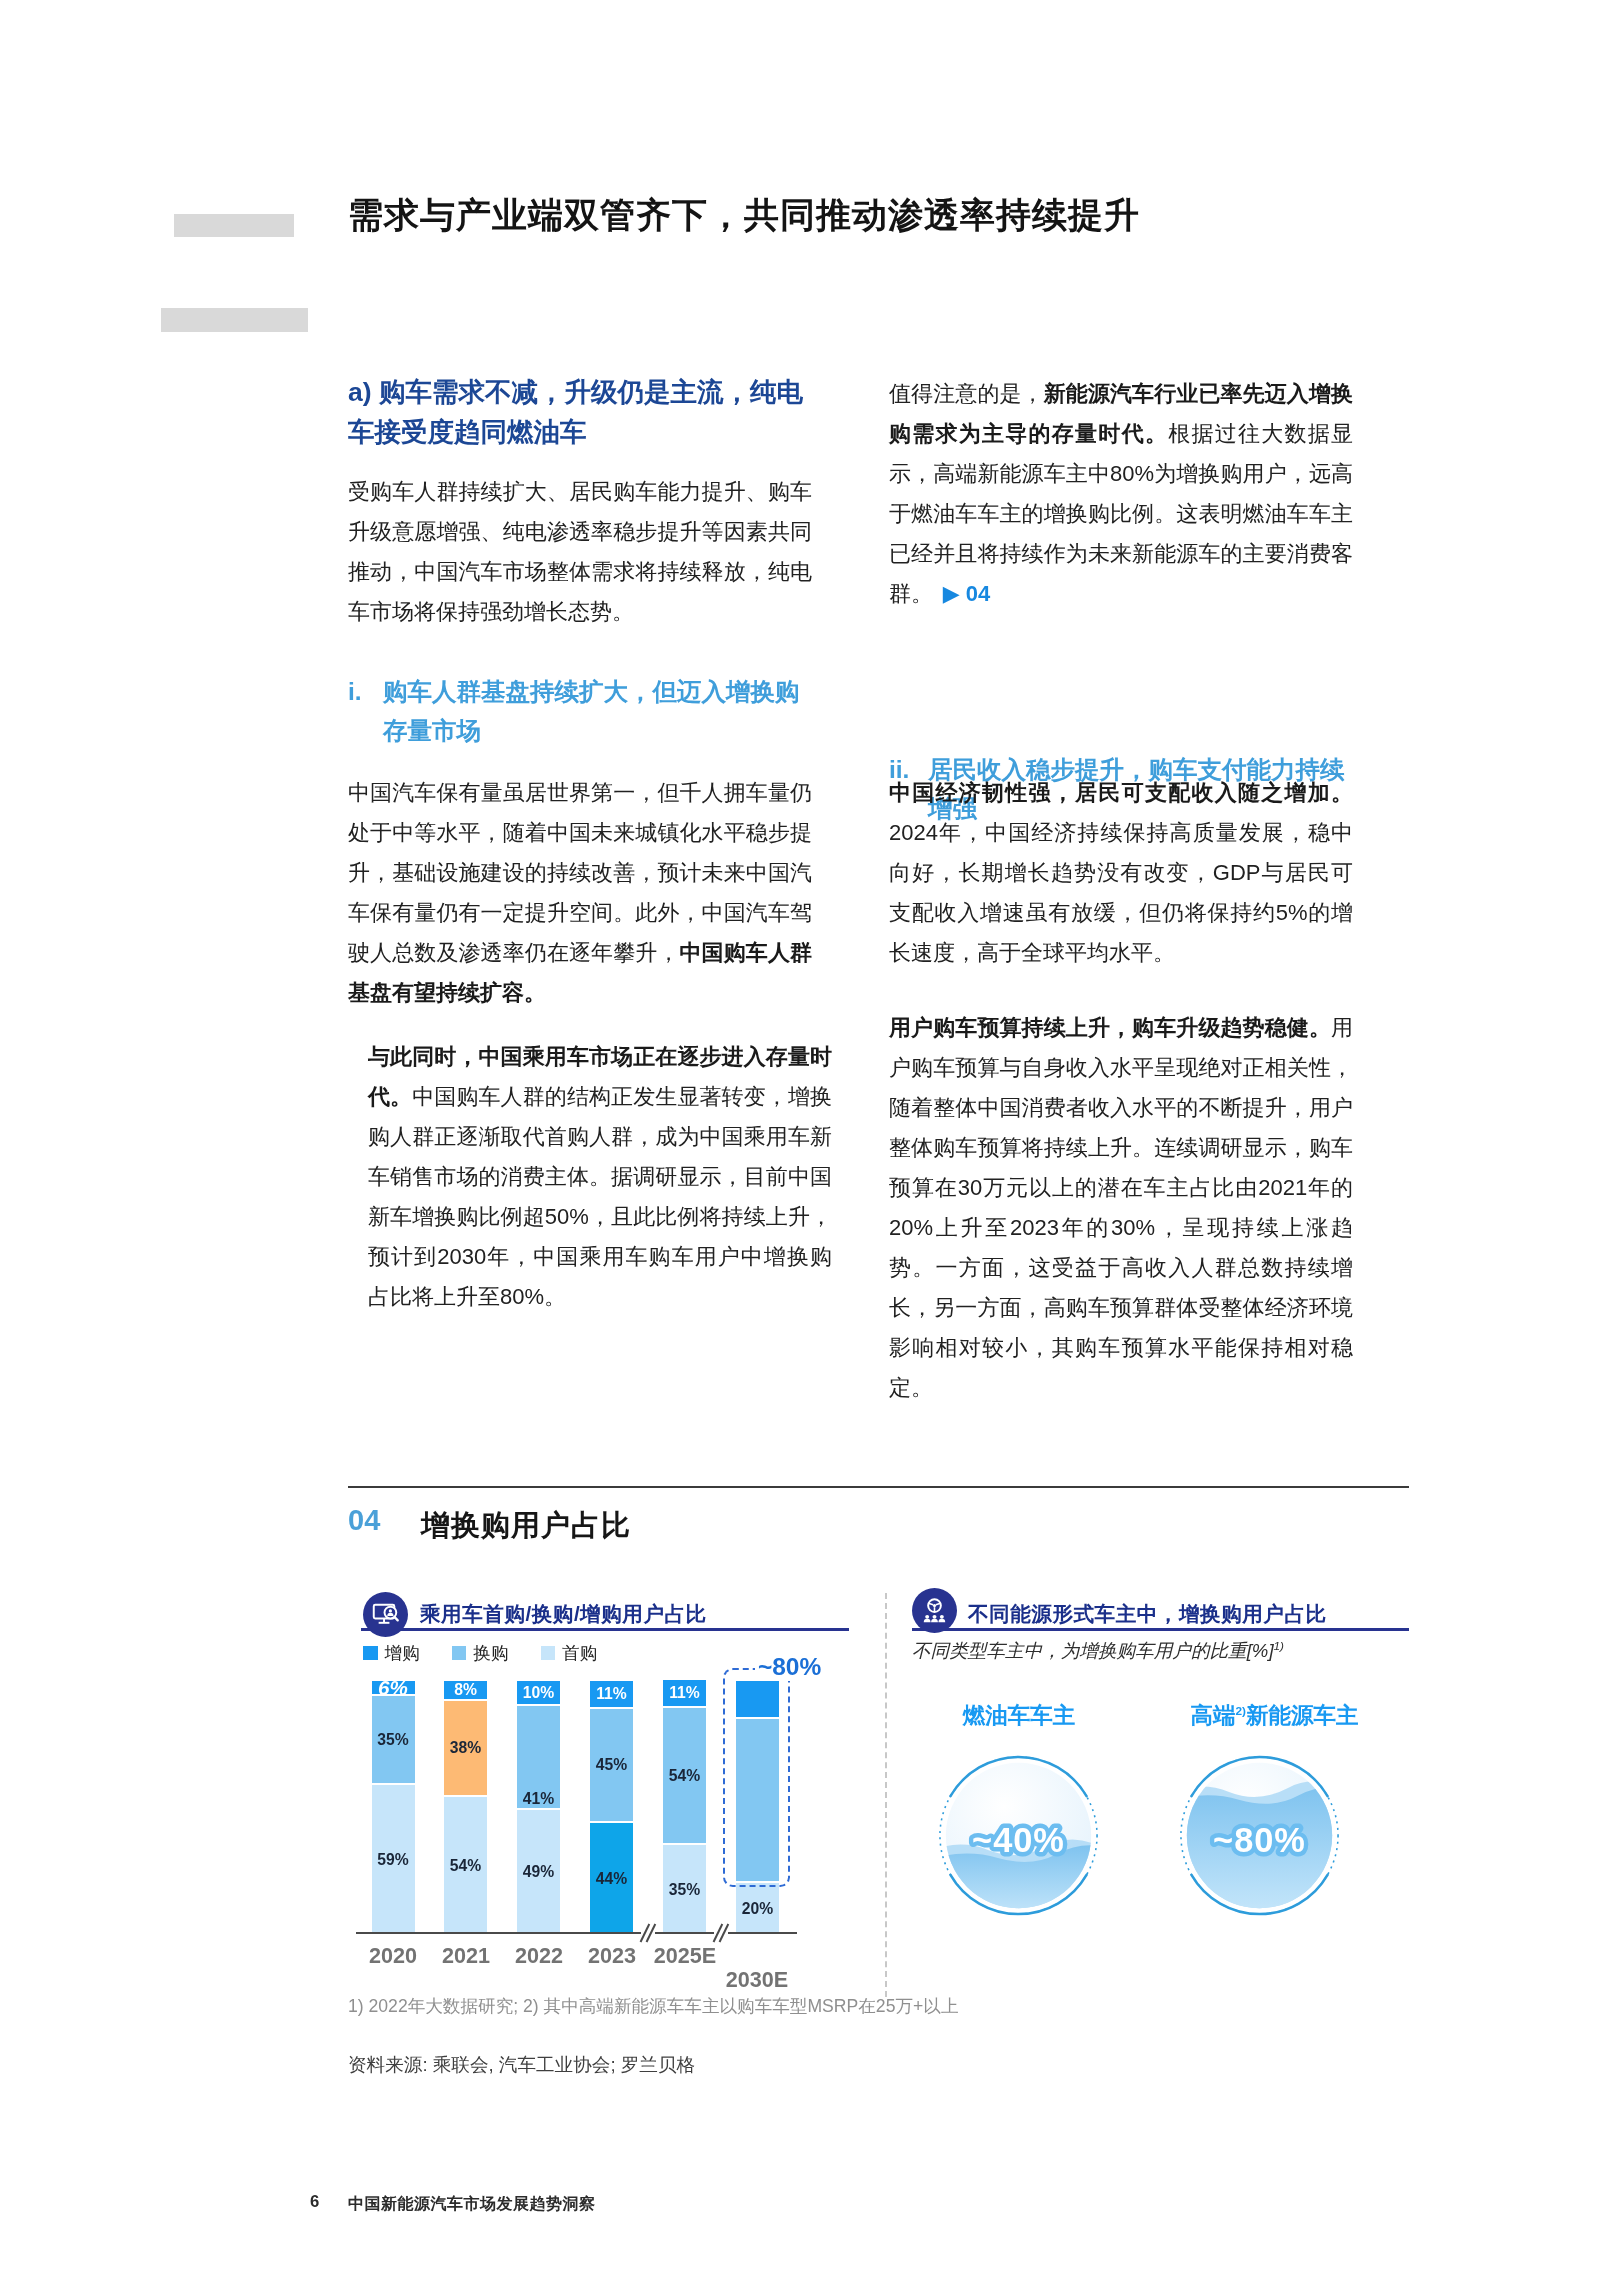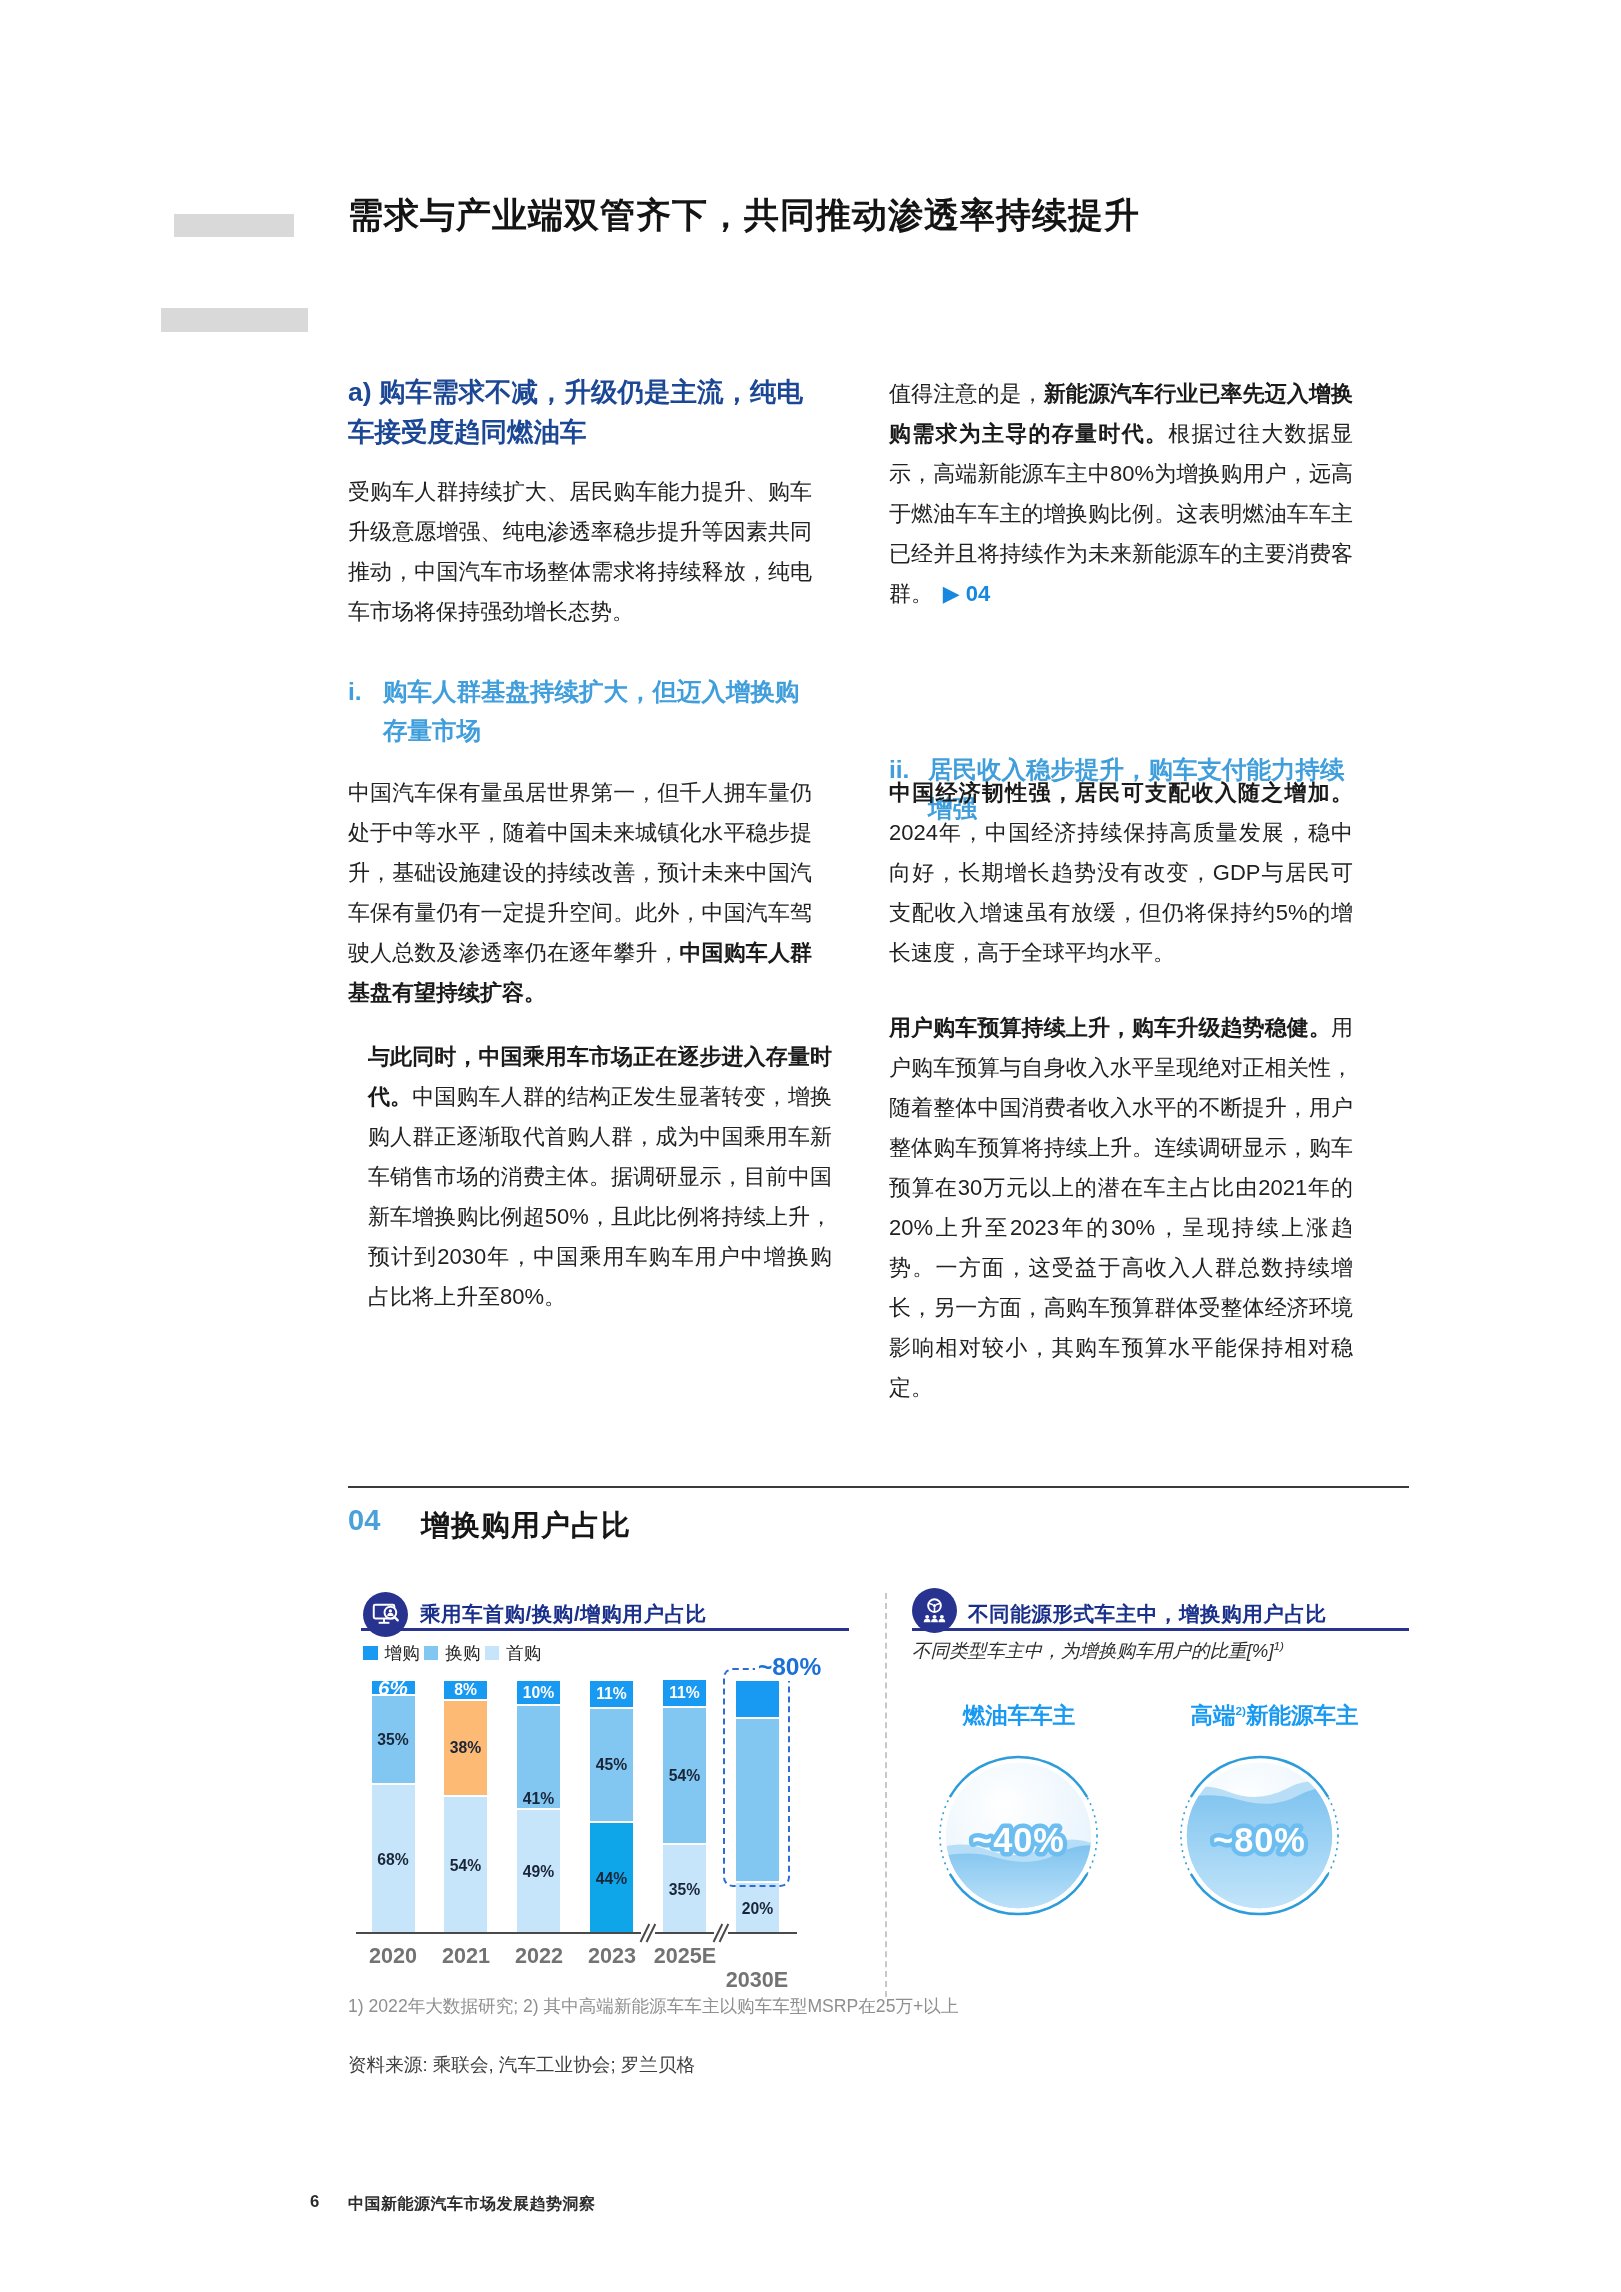--- a/index.html
+++ b/index.html
@@ -18,21 +18,21 @@
   .para{font-size:22px;line-height:40px;color:#212121;text-align:justify;}
   .para .b{font-weight:700;color:#1a1a1a;}
   .para .marker{color:#1788E0;font-weight:700;padding-left:9.8px;white-space:nowrap;}
   
   #fig-rule{left:348px;top:1486px;width:1061px;height:2px;background:#3b3b3b;}
   #sec-num{left:348px;top:1504px;font-size:29px;font-weight:700;color:#4AA0D8;}
   #sec-title{left:421px;top:1506px;font-size:29px;font-weight:700;color:#161616;letter-spacing:1px;}
   .panel-icon{position:absolute;width:45px;height:45px;}
   .panel-title{position:absolute;font-size:20.6px;font-weight:700;color:#1A2F8A;letter-spacing:0.5px;}
   .panel-underline{position:absolute;height:2.9px;background:#283390;}
-  #legend{left:363px;top:1641px;display:flex;gap:4px;align-items:center;}
+  #legend{left:363px;top:1641px;display:flex;gap:32px;align-items:center;}
   .legend-item{display:flex;align-items:center;gap:6.9px;}
   .legend-swatch{width:14.7px;height:14.7px;display:inline-block;}
   .legend-label{font-size:17.6px;color:#222;}
   #plot{left:348px;top:1679px;width:510px;height:255px;}
   .bar{position:absolute;bottom:0;width:43px;display:flex;flex-direction:column;}
   .seg{position:relative;display:flex;align-items:center;justify-content:center;box-sizing:border-box;}
   .seg-add,.seg-replace{border-bottom:2px solid #ffffff;}
   .seg-label{font-size:15.7px;font-weight:700;pointer-events:none;white-space:nowrap;}
   .seg-label.white{color:#ffffff;}
   .seg-label.dark{color:#1A2638;}
@@ -120,21 +120,21 @@
 
   <div id="plot" class="abs">
       <div class="bar" style="left: 23.5px;">
         <div class="seg seg-add" style="height: 15px; background: rgb(24, 153, 242);">
           <span class="seg-label white big">6%</span>
         </div>
         <div class="seg seg-replace" style="height: 89px; background: rgb(130, 199, 242);">
           <span class="seg-label dark">35%</span>
         </div>
         <div class="seg seg-first" style="height: 149px; background: rgb(198, 229, 250);">
-          <span class="seg-label dark">68%</span>
+          <span class="seg-label dark">59%</span>
         </div>
       </div>
       <div class="bar" style="left: 96px;">
         <div class="seg seg-add" style="height: 20px; background: rgb(24, 153, 242);">
           <span class="seg-label white">8%</span>
         </div>
         <div class="seg seg-replace" style="height: 96px; background: #fdba74;">
           <span class="seg-label dark">38%</span>
         </div>
         <div class="seg seg-first" style="height: 137px; background: rgb(198, 229, 250);">

